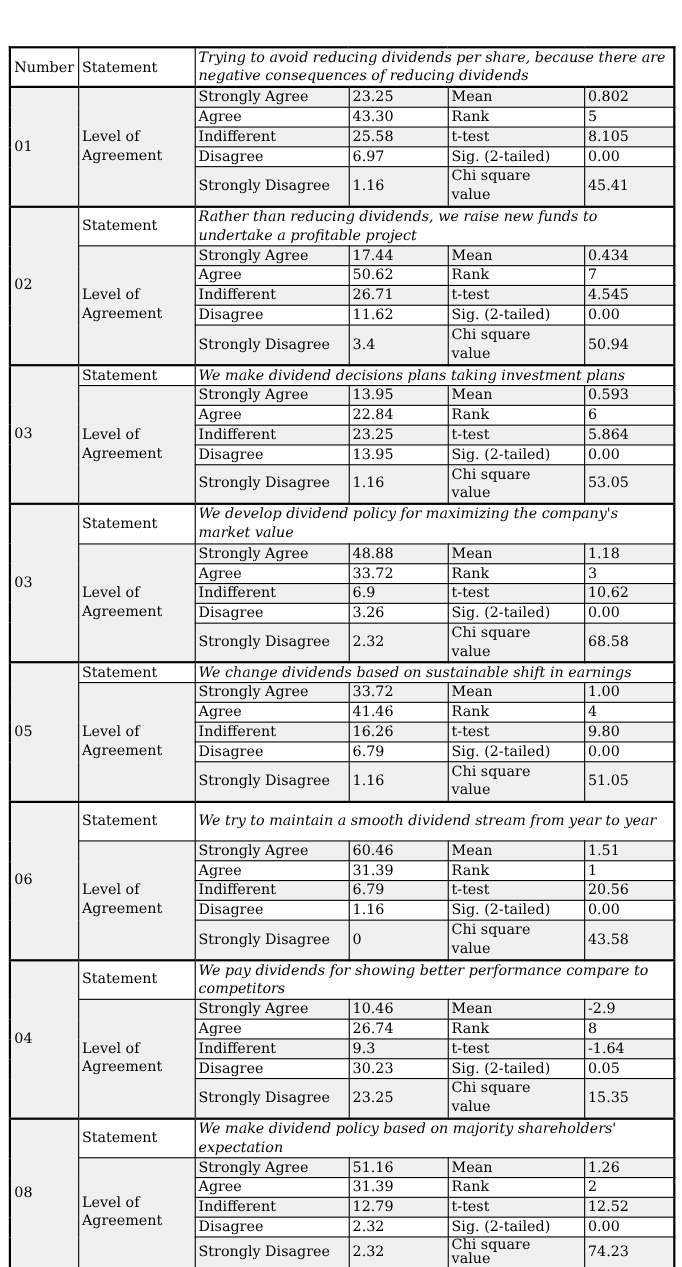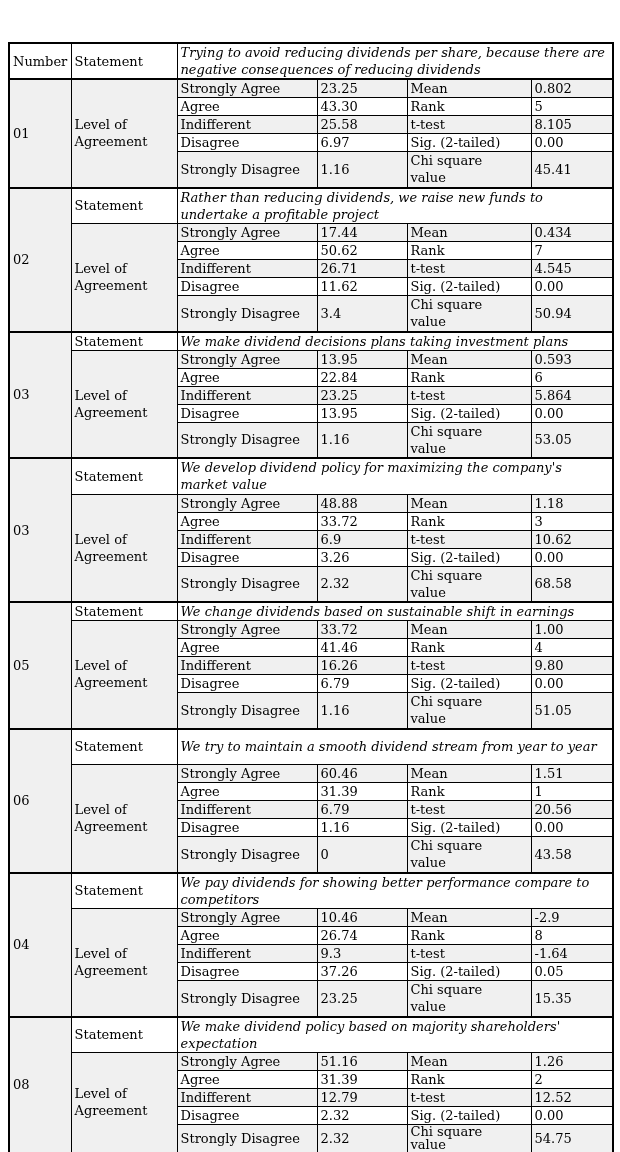--- a/index.html
+++ b/index.html
@@ -281,21 +281,21 @@
     <td>8</td>
   </tr>
   <tr class="h1">
     <td class="sh">Indifferent</td>
     <td class="sh">9.3</td>
     <td class="sh">t-test</td>
     <td class="sh">-1.64</td>
   </tr>
   <tr class="h1">
     <td>Disagree</td>
-    <td>37.26</td>
+    <td>30.23</td>
     <td>Sig. (2-tailed)</td>
     <td>0.05</td>
   </tr>
   <tr class="h2">
     <td class="sh">Strongly Disagree</td>
     <td class="sh">23.25</td>
     <td class="sh"><span class="narrow">Chi square value</span></td>
     <td class="sh">15.35</td>
   </tr>
 
@@ -326,18 +326,18 @@
   <tr class="h1">
     <td>Disagree</td>
     <td>2.32</td>
     <td>Sig. (2-tailed)</td>
     <td>0.00</td>
   </tr>
   <tr class="hx">
     <td class="sh">Strongly Disagree</td>
     <td class="sh">2.32</td>
     <td class="sh"><span class="narrow">Chi square value</span></td>
-    <td class="sh">54.75</td>
+    <td class="sh">74.23</td>
   </tr>
 
   </tbody>
 </table>
 </div>
 
 </body></html>

